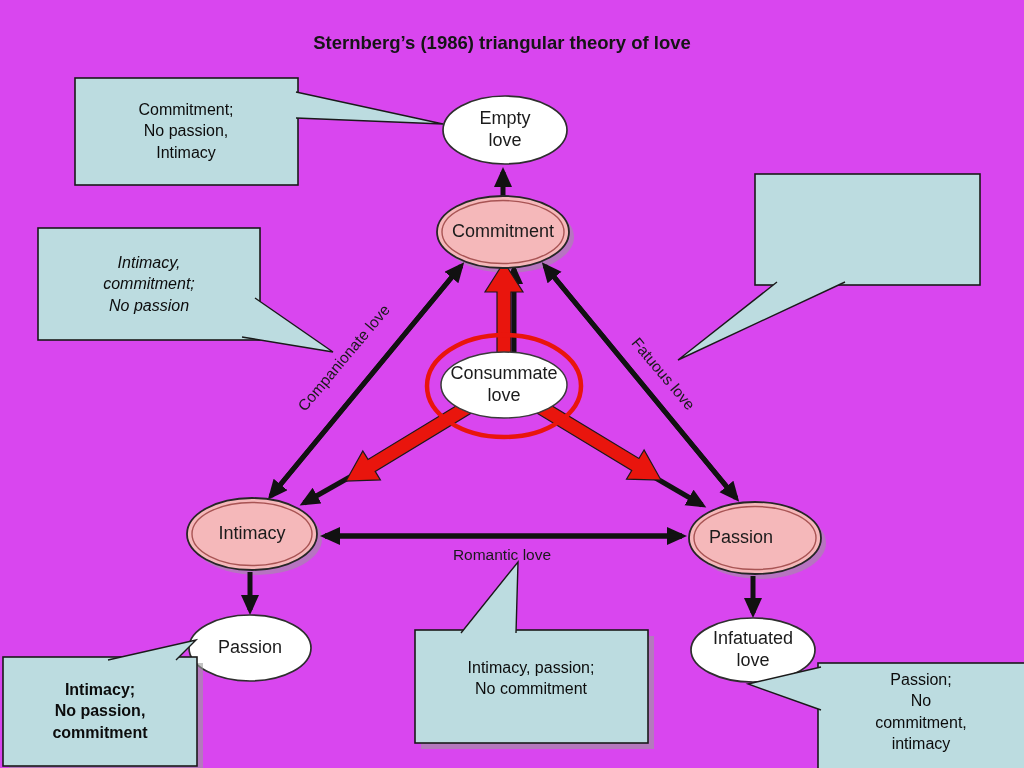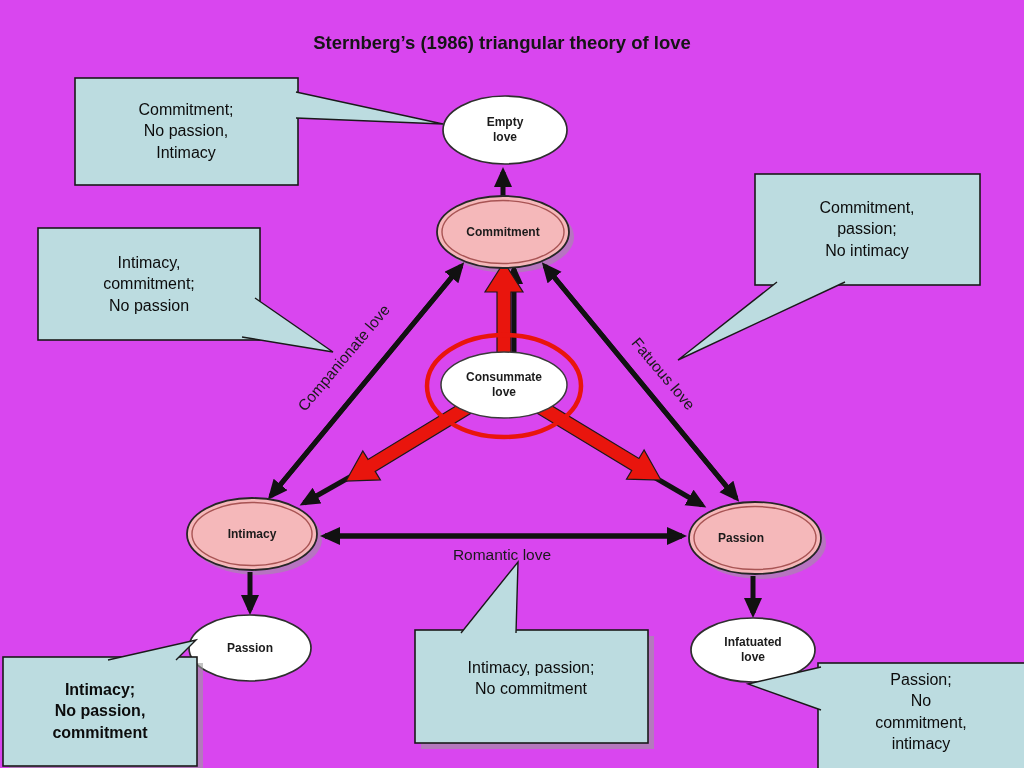--- a/index.html
+++ b/index.html
@@ -3,21 +3,21 @@
 <meta charset="utf-8">
 <style>
   html,body{margin:0;padding:0;background:#fff;}
   .stage{position:relative;width:1024px;height:768px;background:#d946ef;overflow:hidden;
          font-family:"Liberation Sans",sans-serif;}
   .stage svg{position:absolute;left:0;top:0;}
   .txt{position:absolute;transform:translate(-50%,-50%);text-align:center;color:#111;
        white-space:pre-line;pointer-events:none;}
   .title{top:43px;left:502px;font-size:18.5px;font-weight:bold;color:#151515;white-space:nowrap;}
   .callout-text{font-size:16px;line-height:1.34;color:#0c0c0c;}
-  .node-label{font-size:12px;font-weight:700;line-height:1.22;color:#1b1b1b;}
+  .node-label{font-size:18px;font-weight:400;line-height:1.22;color:#1b1b1b;}
   .edge-label{font-size:15.5px;color:#1a1a1a;white-space:nowrap;}
   .rot-neg{transform:translate(-50%,-50%) rotate(-50deg);}
   .rot-pos{transform:translate(-50%,-50%) rotate(50deg);}
 </style>
 </head>
 <body>
 
 <div class="stage">
 
   <svg width="1024" height="768" viewBox="0 0 1024 768">
@@ -109,26 +109,23 @@
   <div class="txt node-label" style="top:650px;left:753px;">Infatuated
 love</div>
 
   <div class="txt edge-label rot-neg" style="top:358px;left:344px;">Companionate love</div>
   <div class="txt edge-label rot-pos" style="top:374px;left:663px;">Fatuous love</div>
   <div class="txt edge-label" style="top:555px;left:502px;">Romantic love</div>
 
   <div class="txt callout-text" style="top:131px;left:186px;">Commitment;
 No passion,
 Intimacy</div>
-  <div class="txt callout-text" style="top:284px;left:149px;">Intimacy,
+  <div class="txt callout-text" style="top:284px;left:149px;font-style:italic;">Intimacy,
 commitment;
 No passion</div>
-  <div class="txt callout-text" style="top:229px;left:867px;">Commitment,
-passion;
-No intimacy</div>
   <div class="txt callout-text" style="top:711px;left:100px;font-weight:bold;">Intimacy;
 No passion,
 commitment</div>
   <div class="txt callout-text" style="top:678px;left:531px;text-align:center;">Intimacy, passion;
 No commitment</div>
   <div class="txt callout-text" style="top:712px;left:921px;">Passion;
 No commitment,
 intimacy</div>
 
 </div>

